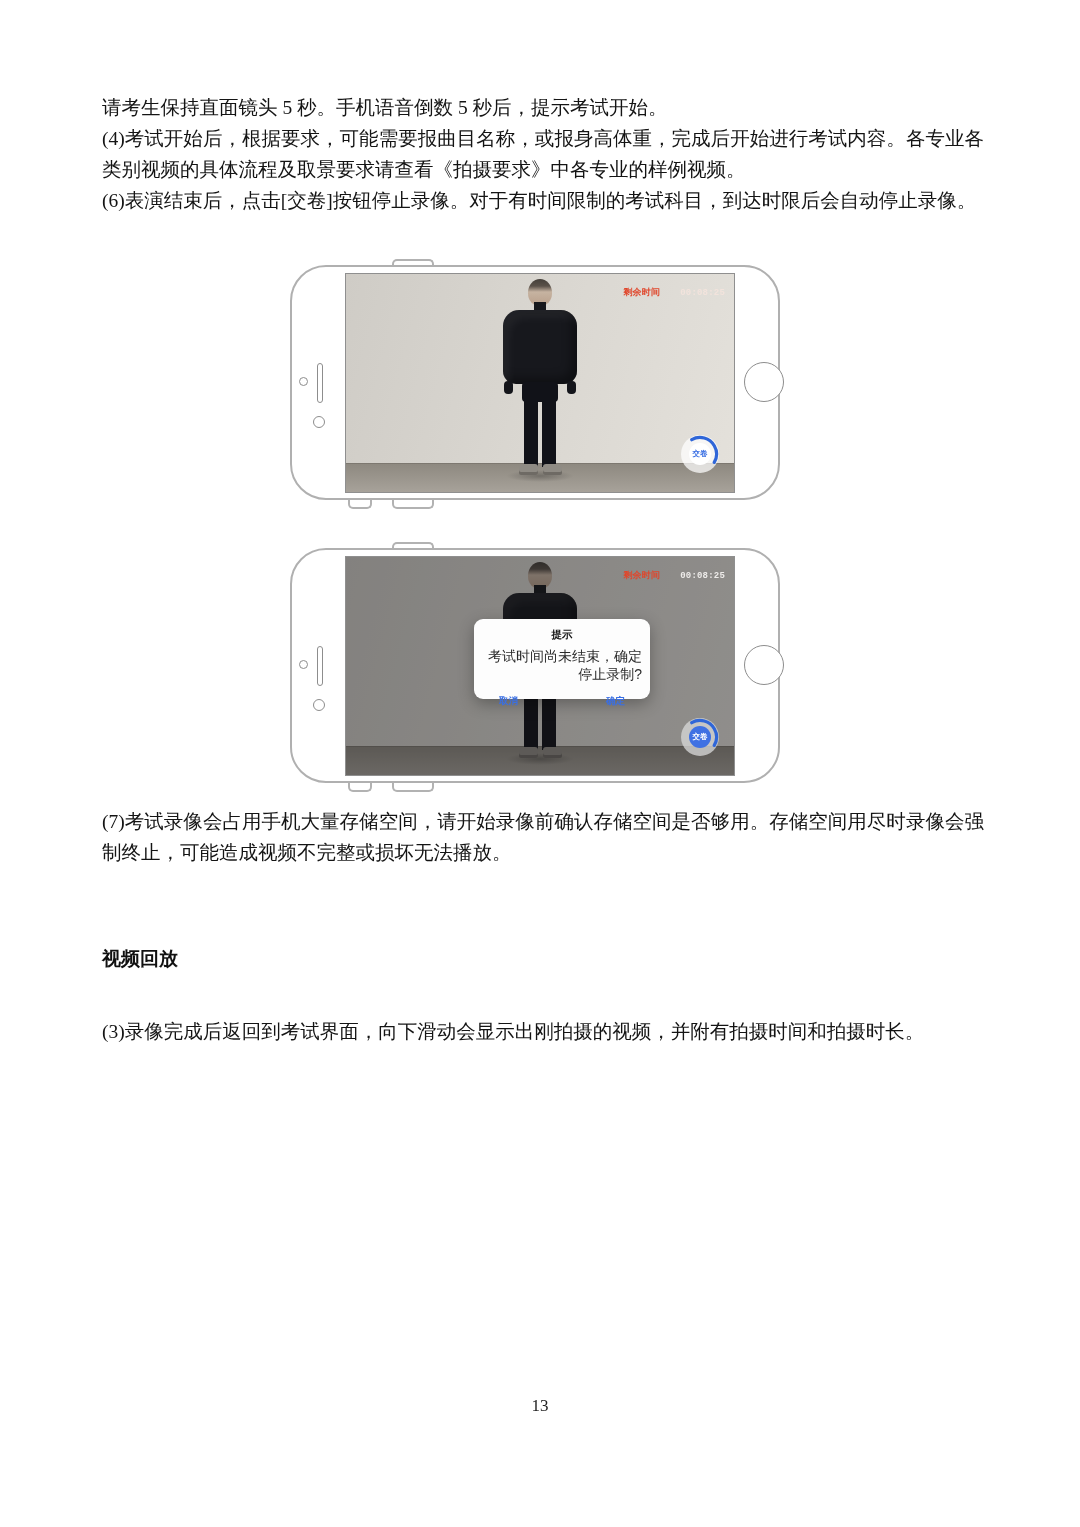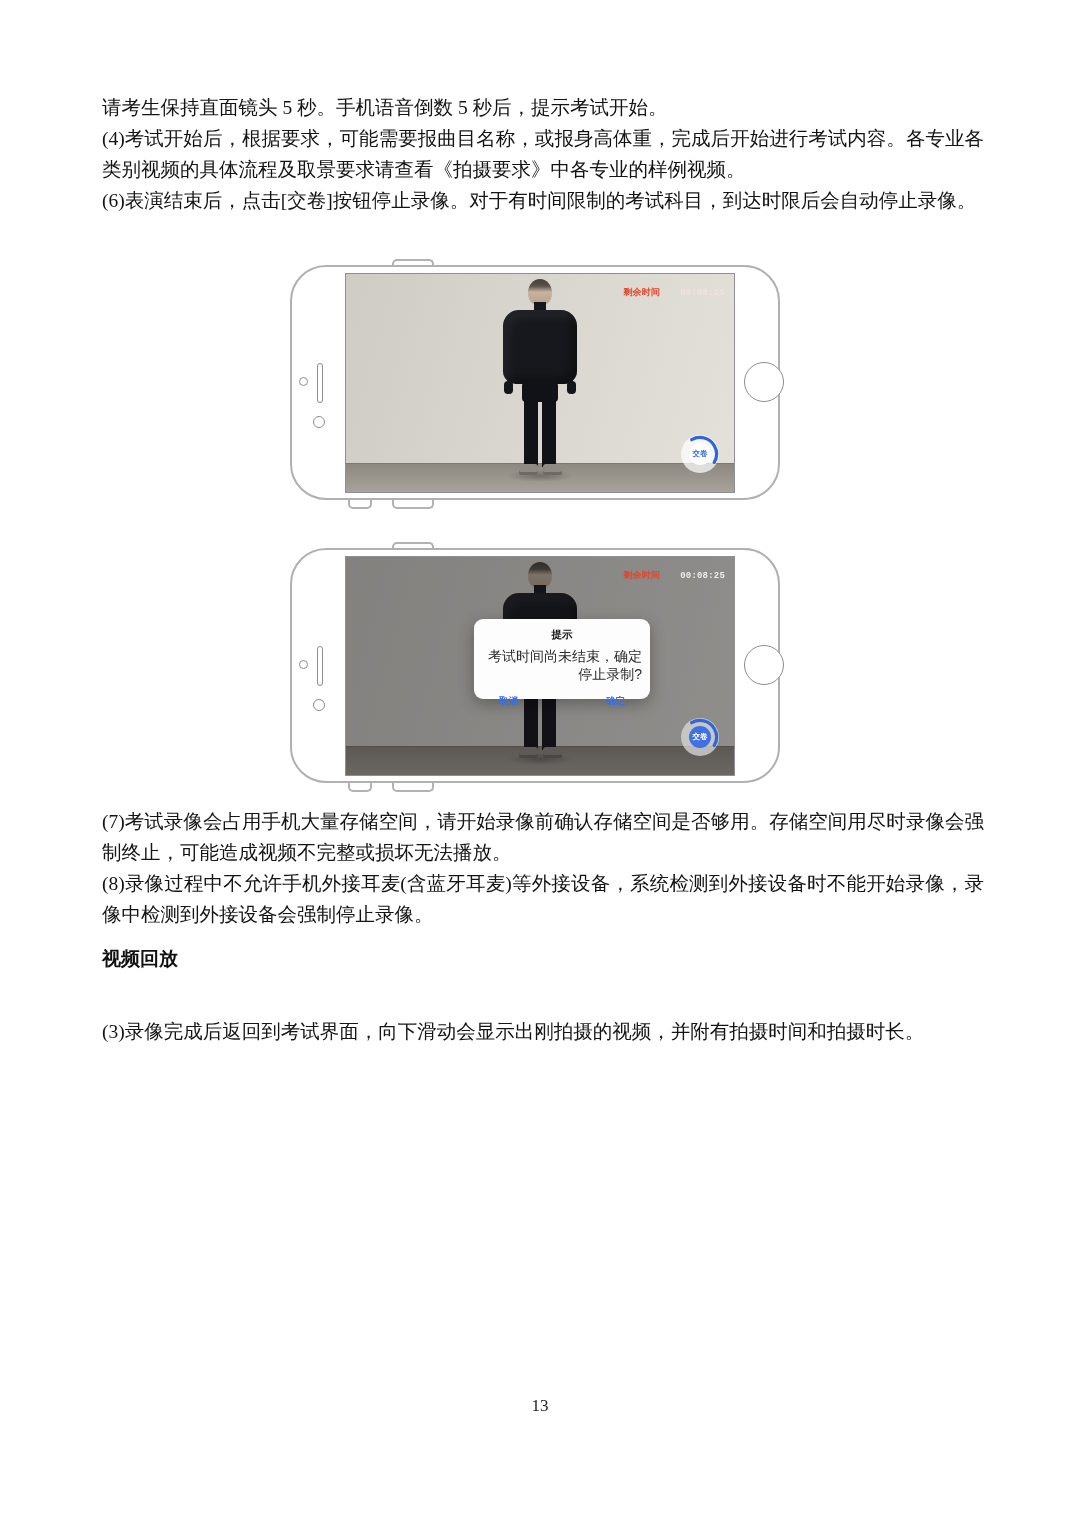--- a/index.html
+++ b/index.html
@@ -165,21 +165,20 @@
           <span class="dialog-btn">取消</span>
           <span class="dialog-btn">确定</span>
         </div>
       </div>
     </div>
   </div>
 </div>
 
 <div class="doc-block" style="top:806px">
   <p class="para">(7)考试录像会占用手机大量存储空间，请开始录像前确认存储空间是否够用。存储空间用尽时录像会强制终止，可能造成视频不完整或损坏无法播放。</p>
-  <p class="para">(8)录像过程中不允许手机外接耳麦(含蓝牙耳麦)等外接设备，系统检测到外接设备时不能开始录像，录像中检测到外接设备会强制停止录像。</p>
 </div>
 
 <h2 class="section-heading">视频回放</h2>
 
 <div class="doc-block" style="top:1016px">
   <p class="para">(3)录像完成后返回到考试界面，向下滑动会显示出刚拍摄的视频，并附有拍摄时间和拍摄时长。</p>
 </div>
 
 <div class="page-number">13</div>
 

